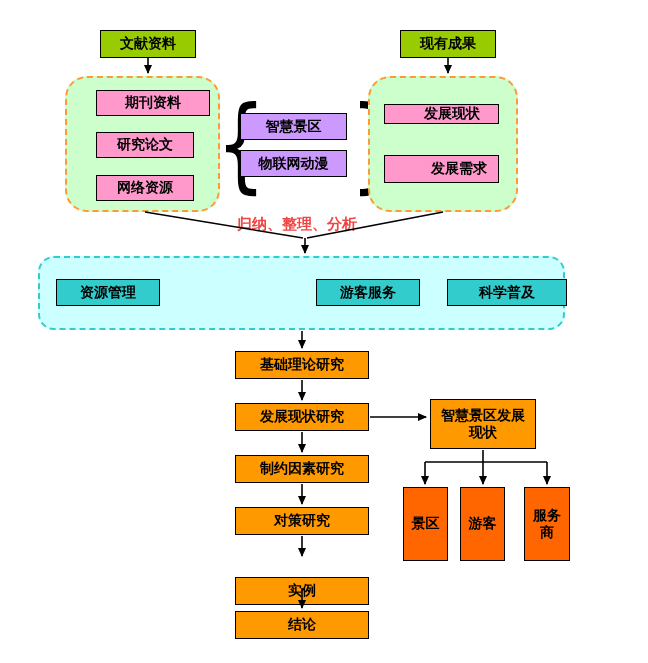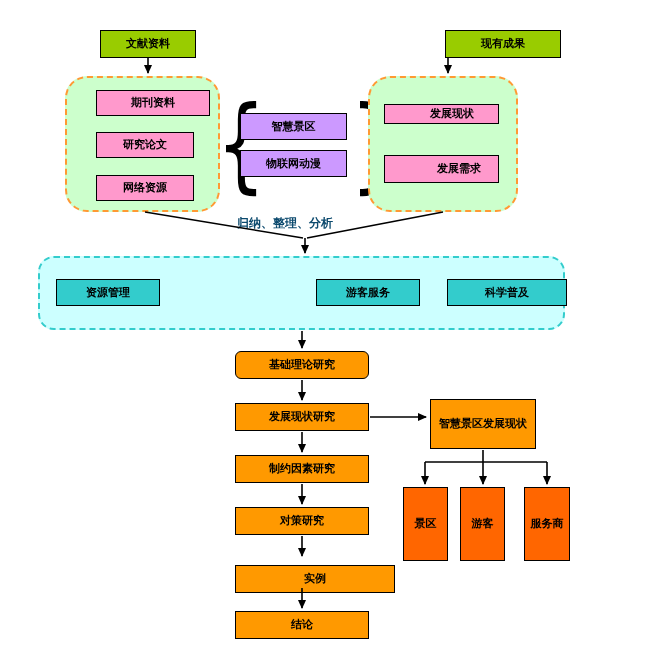--- a/index.html
+++ b/index.html
@@ -9,21 +9,21 @@
     background:#ffffff;
     font-family:"DejaVu Sans","Liberation Sans",sans-serif;
     overflow:hidden;
   }
   .box{
     position:absolute;
     box-sizing:border-box;
     border:1.6px solid #000;
     display:flex;align-items:center;justify-content:center;
     text-align:center;
-    font-weight:bold;font-size:11px;color:#000;
+    font-weight:bold;font-size:14px;color:#000;
     line-height:1.25;
   }
   .green{background:#99CC00;}
   .pink{background:#FF99CC;}
   .purple{background:#CC99FF;}
   .cyanbox{background:#33CCCC;}
   .orange{background:#FF9900;}
   .deeporange{background:#FF6600;}
   .container-green{
     position:absolute;box-sizing:border-box;
@@ -34,31 +34,31 @@
     background:#CCFFFF;border:2px dashed #33CCCC;border-radius:16px;
   }
   .brace{
     position:absolute;
     font-size:104px;line-height:100px;font-weight:normal;color:#000;
     transform:scaleX(0.75);transform-origin:center;
     user-select:none;
   }
   .freelabel{
     position:absolute;
-    font-weight:bold;font-size:12px;color:#0c4a6e;white-space:nowrap;
+    font-weight:bold;font-size:15px;color:#ef4444;white-space:nowrap;
   }
   #wires{position:absolute;left:0;top:0;pointer-events:none;}
 </style>
 </head>
 <body>
 
 <div id="canvas">
 
   <div class="box green" style="left:100px;top:30px;width:96px;height:28px;">文献资料</div>
-  <div class="box green" style="left:400px;top:30px;width:116px;height:28px;margin-left:45px;">现有成果</div>
+  <div class="box green" style="left:400px;top:30px;width:96px;height:28px;">现有成果</div>
 
   <div class="container-green" style="left:65px;top:76px;width:155px;height:136px;"></div>
   <div class="box pink" style="left:96px;top:90px;width:114px;height:26px;">期刊资料</div>
   <div class="box pink" style="left:96px;top:132px;width:98px;height:26px;">研究论文</div>
   <div class="box pink" style="left:96px;top:175px;width:98px;height:26px;">网络资源</div>
 
   <div class="brace" style="left:208px;top:94px;">{</div>
   <div class="box purple" style="left:240px;top:113px;width:107px;height:27px;">智慧景区</div>
   <div class="box purple" style="left:240px;top:150px;width:107px;height:27px;">物联网动漫</div>
   <div class="brace" style="left:342px;top:94px;">}</div>
@@ -67,25 +67,25 @@
   <div class="box pink" style="left:384px;top:104px;width:115px;height:20px;padding-left:21px;">发展现状</div>
   <div class="box pink" style="left:384px;top:155px;width:115px;height:28px;padding-left:35px;">发展需求</div>
 
   <div class="freelabel" style="left:237px;top:215px;">归纳、整理、分析</div>
 
   <div class="container-cyan" style="left:38px;top:256px;width:527px;height:74px;"></div>
   <div class="box cyanbox" style="left:56px;top:279px;width:104px;height:27px;">资源管理</div>
   <div class="box cyanbox" style="left:316px;top:279px;width:104px;height:27px;">游客服务</div>
   <div class="box cyanbox" style="left:447px;top:279px;width:120px;height:27px;">科学普及</div>
 
-  <div class="box orange" style="left:235px;top:351px;width:134px;height:28px;border-radius:6px;">基础理论研究</div>
+  <div class="box orange" style="left:235px;top:351px;width:134px;height:28px;">基础理论研究</div>
   <div class="box orange" style="left:235px;top:403px;width:134px;height:28px;">发展现状研究</div>
   <div class="box orange" style="left:235px;top:455px;width:134px;height:28px;">制约因素研究</div>
   <div class="box orange" style="left:235px;top:507px;width:134px;height:28px;">对策研究</div>
-  <div class="box orange" style="left:235px;top:565px;width:160px;height:28px;">实例</div>
+  <div class="box orange" style="left:235px;top:577px;width:134px;height:28px;">实例</div>
   <div class="box orange" style="left:235px;top:611px;width:134px;height:28px;">结论</div>
 
   <div class="box orange" style="left:430px;top:399px;width:106px;height:50px;padding:0 4px;">智慧景区发展现状</div>
   <div class="box deeporange" style="left:403px;top:487px;width:45px;height:74px;padding:12px 2px;">景区</div>
   <div class="box deeporange" style="left:460px;top:487px;width:45px;height:74px;padding:0 2px;">游客</div>
   <div class="box deeporange" style="left:524px;top:487px;width:46px;height:74px;padding:0 2px;">服务商</div>
 
   <svg id="wires" width="648" height="663" viewBox="0 0 648 663">
     <defs>
       <marker id="arrow" markerWidth="9" markerHeight="8" refX="8" refY="4" orient="auto" markerUnits="userSpaceOnUse">

